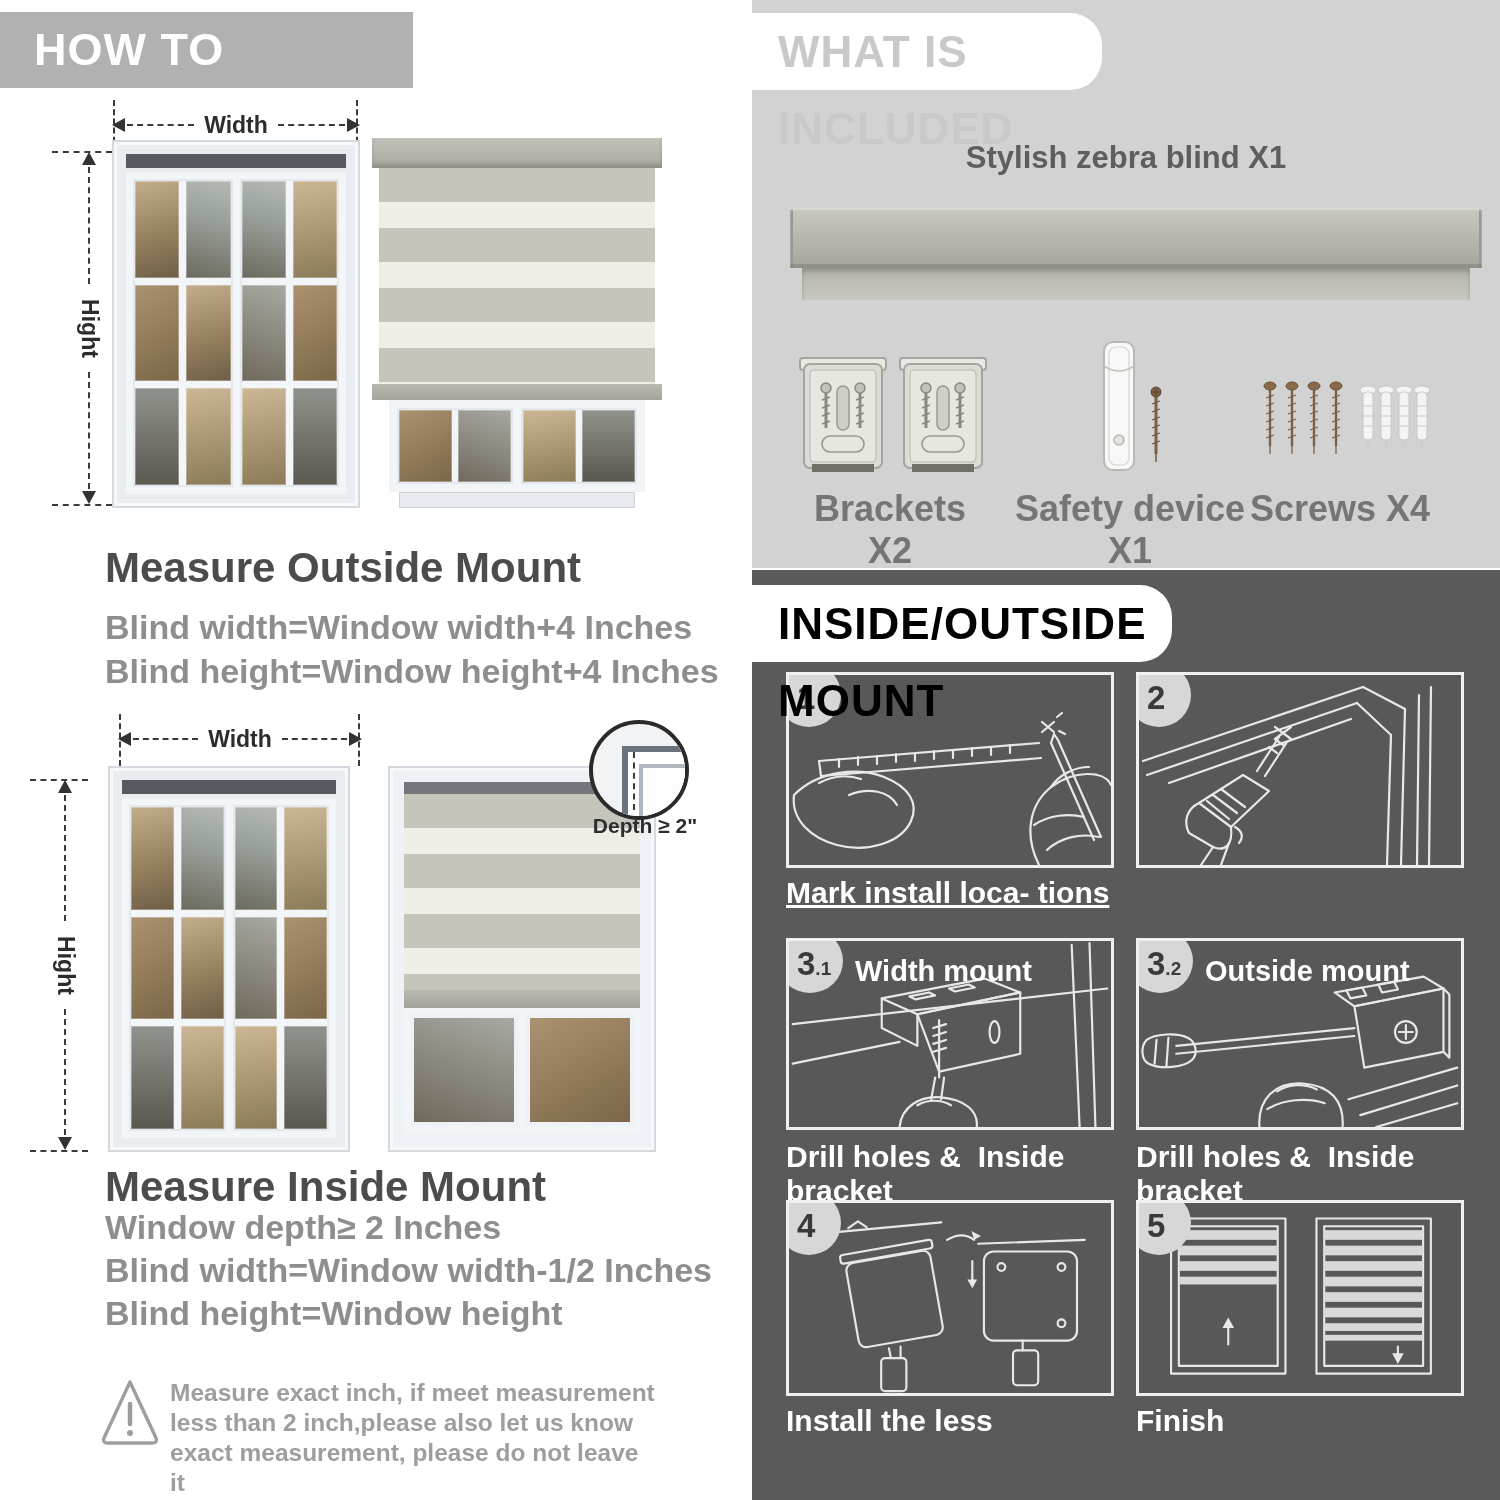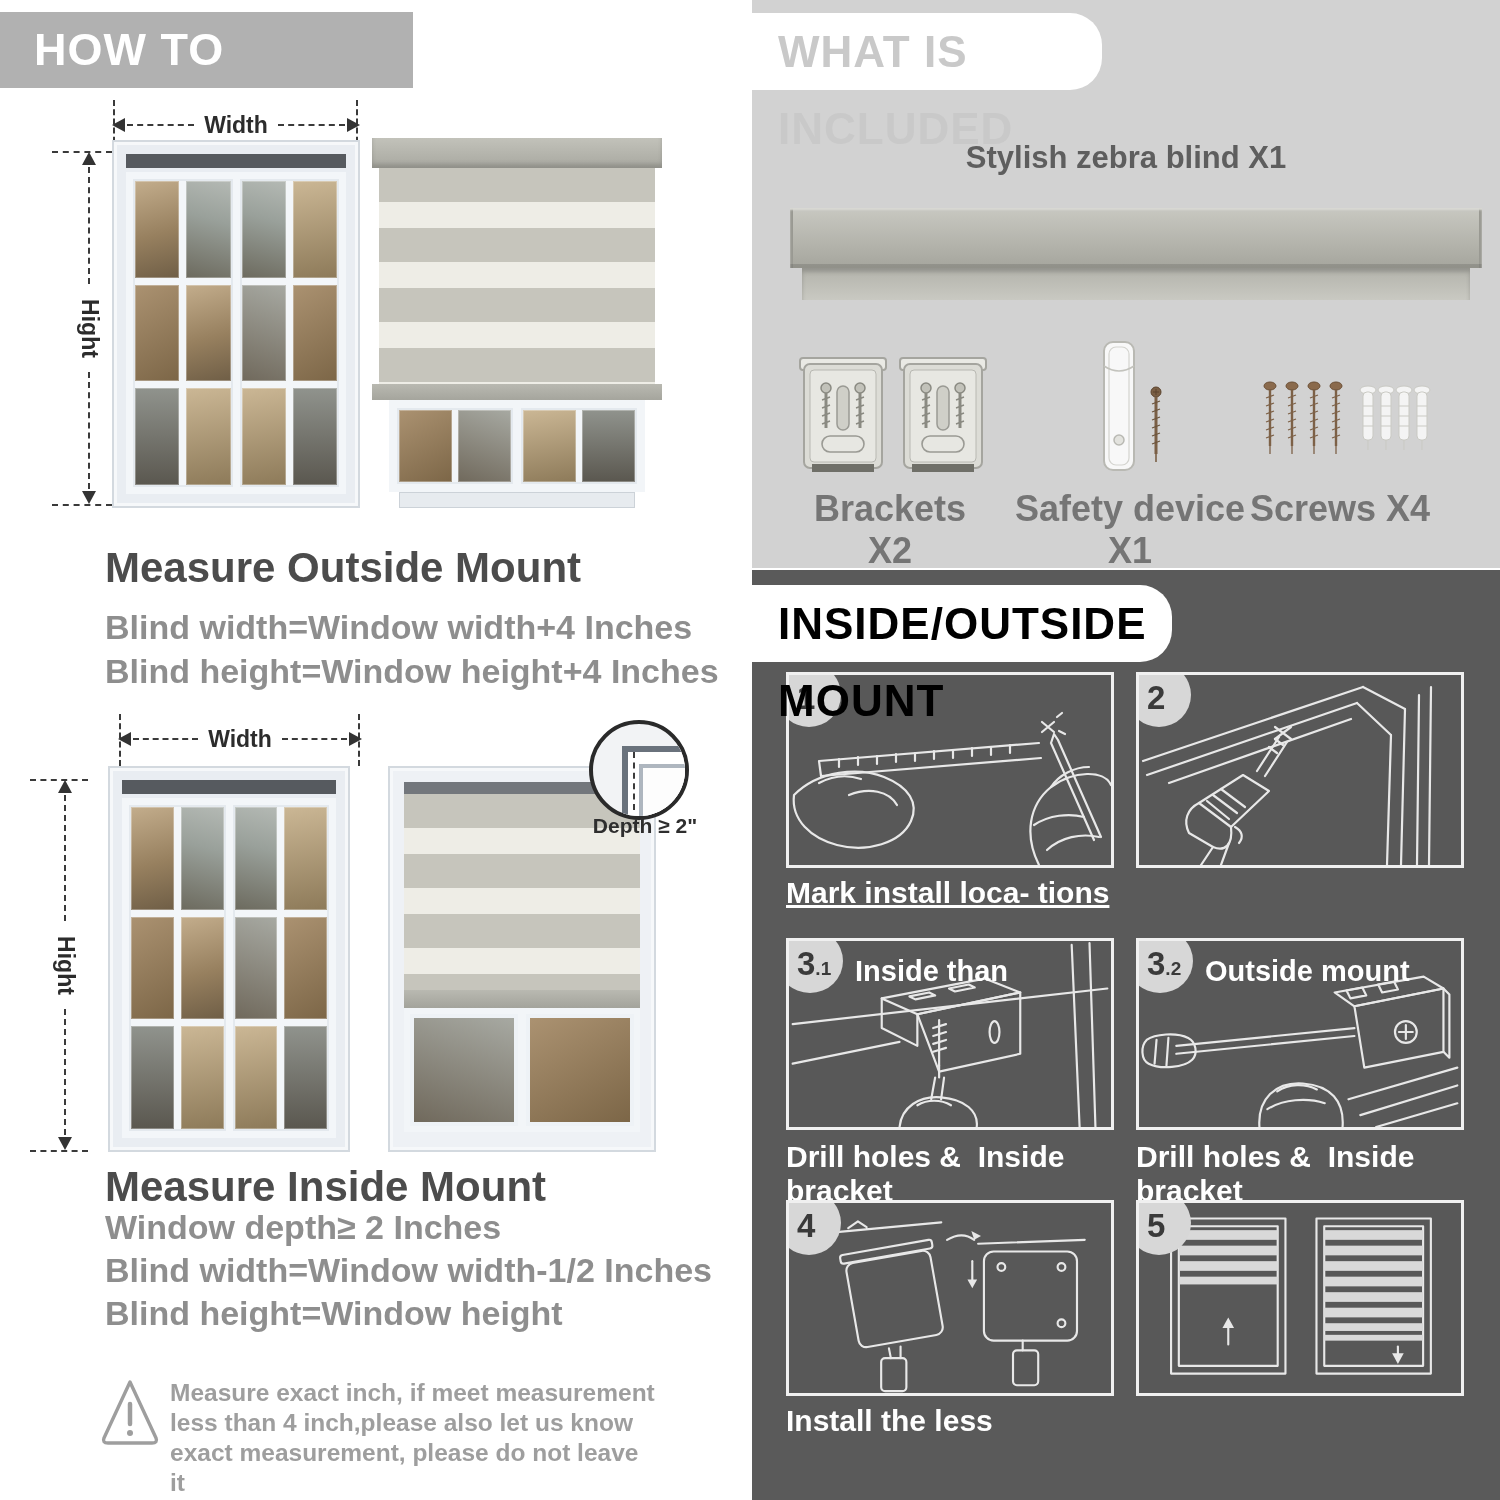--- a/index.html
+++ b/index.html
@@ -255,21 +255,21 @@
   <div class="sec-title" style="left:105px;top:1163px;">Measure Inside Mount</div>
   <div class="sec-rule" style="left:105px;top:1208px;">Window depth≥ 2 Inches</div>
   <div class="sec-rule" style="left:105px;top:1251px;">Blind width=Window width-1/2 Inches</div>
   <div class="sec-rule" style="left:105px;top:1294px;">Blind height=Window height</div>
 
   <svg class="abs" style="left:98px;top:1374px;" width="64" height="76" viewBox="0 0 64 76">
     <path d="M32,8 L58,64 Q60,69 54,69 L10,69 Q4,69 6,64 Z" fill="none" stroke="#9e9e9e" stroke-width="3.4" stroke-linejoin="round"></path>
     <line x1="32" y1="30" x2="32" y2="50" stroke="#9e9e9e" stroke-width="4.5" stroke-linecap="round"></line>
     <circle cx="32" cy="59" r="3" fill="#9e9e9e" stroke="none"></circle>
   </svg>
-  <div class="note-text">Measure exact inch, if meet measurement less than 4 inch,please also let us know exact measurement, please do not leave it</div>
+  <div class="note-text">Measure exact inch, if meet measurement less than 2 inch,please also let us know exact measurement, please do not leave it</div>
 
   <div class="panel-light"></div>
   <div class="banner-white wi-banner">WHAT IS INCLUDED</div>
   <div class="product-label">Stylish zebra blind X1</div>
 
   <div class="headrail-top"></div>
   <div class="headrail-bottom"></div>
 
   <svg class="abs" style="left:798px;top:352px;" width="190" height="130" viewBox="0 0 190 130">
     <g>
@@ -414,21 +414,21 @@
       <path d="M74,172 L62,190 M90,168 L82,190"></path>
       <path d="M96,152 C103,156 105,162 100,168"></path>
     </svg>
   </div>
 
   <div class="step-box" style="left:786px;top:938px;height:192px;">
     <div class="badge">
       <span>3</span>
         <span class="badge-sub">.1</span>
     </div>
-    <div class="step-title">Inside than</div>
+    <div class="step-title">Width mount</div>
     <svg class="step-art" viewBox="0 0 322 188">
       <path d="M2,84 L320,48 M2,124 L110,102"></path>
       <path d="M284,4 L292,188 M302,2 L308,188"></path>
       <path d="M92,58 L196,38 L232,52 L128,74 Z"></path>
       <path d="M128,74 L232,52 L232,114 L150,132 Z"></path>
       <path d="M92,58 L92,88 L128,106 L128,74"></path>
       <path d="M120,56 l20,-4 l6,3 l-20,4 Z M160,48 l20,-4 l6,3 l-20,4 Z"></path>
       <ellipse cx="206" cy="92" rx="5" ry="11"></ellipse>
       <path d="M150,80 L150,126"></path>
       <path d="M144,88 L157,84 M144,96 L157,92 M144,104 L157,100 M144,112 L157,108"></path>
@@ -514,14 +514,15 @@
       <rect class="fillshape" x="186" y="60" width="102" height="10"></rect>
       <rect class="fillshape" x="186" y="76" width="102" height="10"></rect>
       <rect class="fillshape" x="186" y="92" width="102" height="10"></rect>
       <rect class="fillshape" x="186" y="108" width="102" height="10"></rect>
       <rect class="fillshape" x="186" y="124" width="102" height="8"></rect>
       <rect class="fillshape" x="186" y="136" width="102" height="6"></rect>
       <path d="M262,148 L262,158"></path>
       <path class="arrowfill" d="M262,166 l-6,-11 h12 Z"></path>
     </svg>
   </div>
+  <div class="step-caption" style="left:1136px;top:1404px;">Finish</div>
 
 </div>
 
 </body></html>

